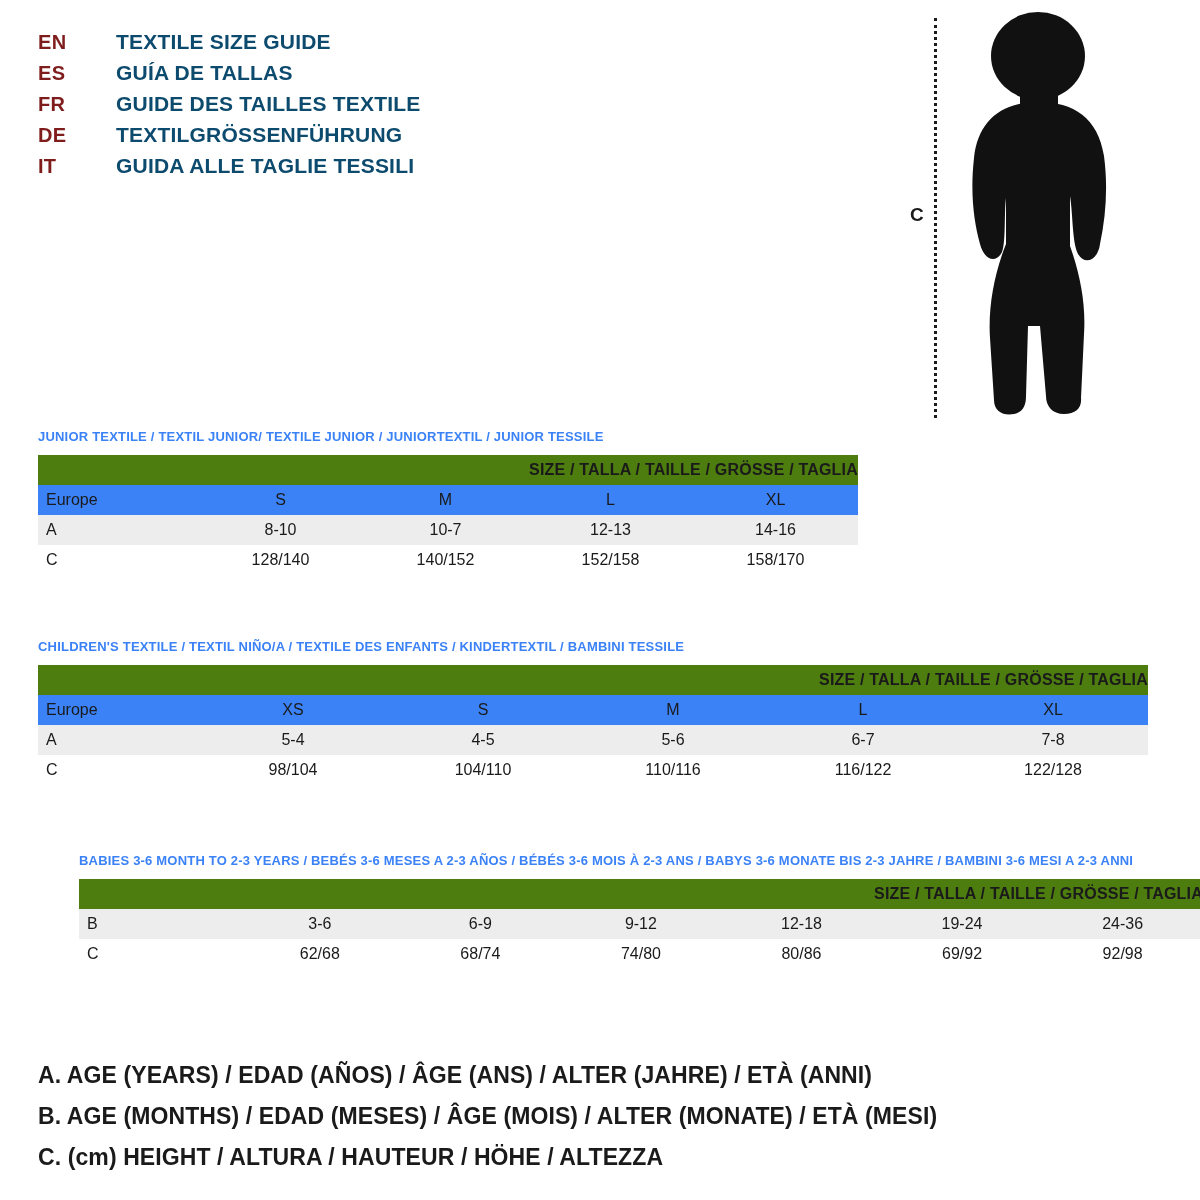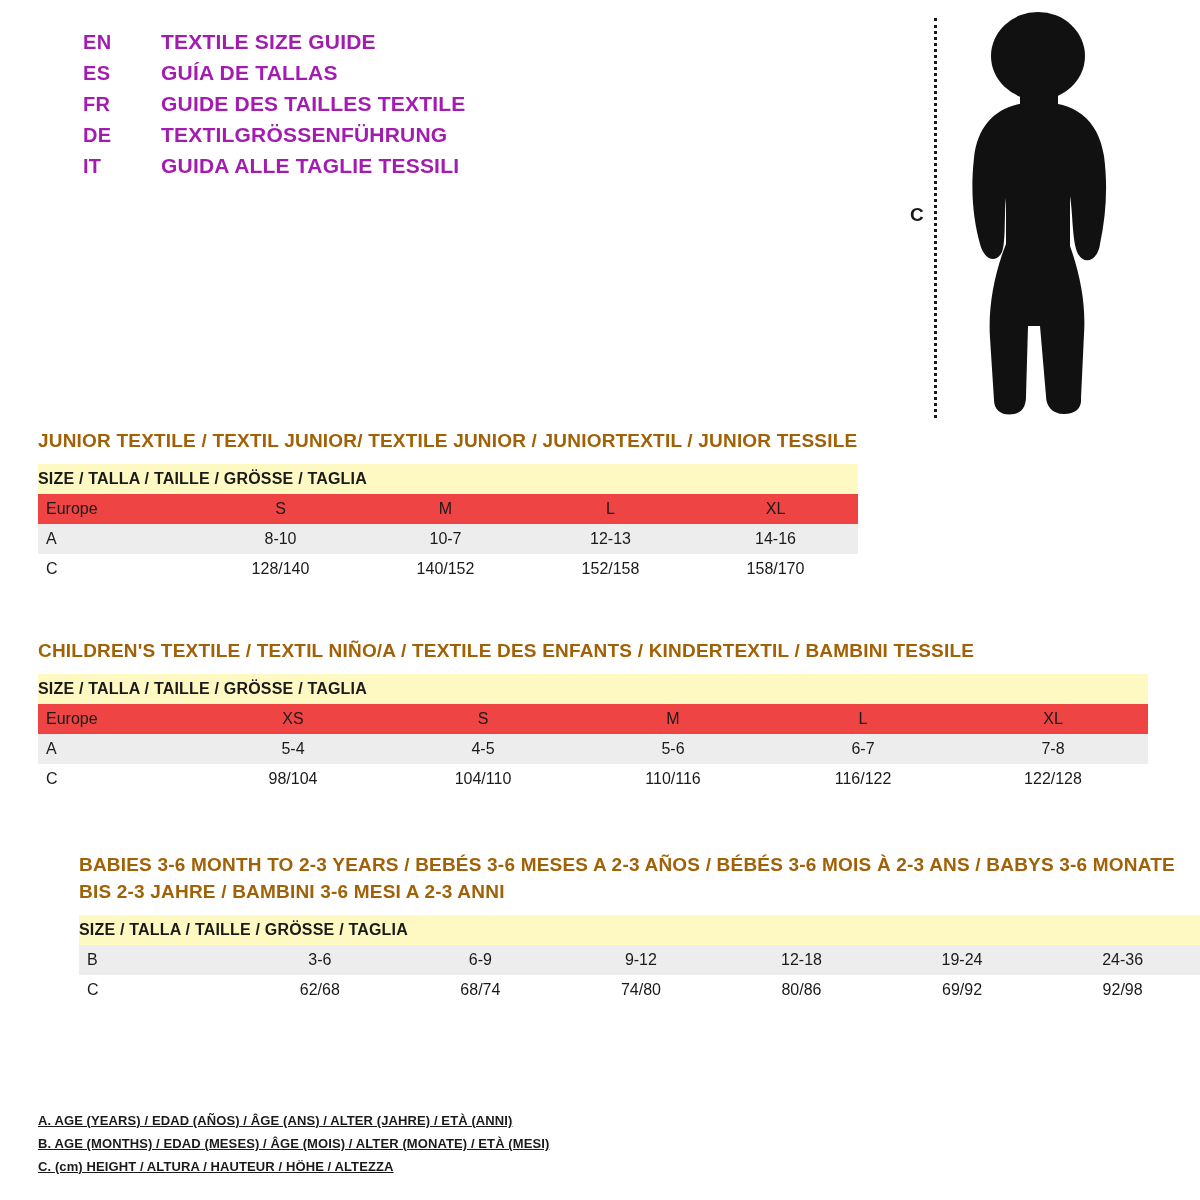--- a/index.html
+++ b/index.html
@@ -33,29 +33,28 @@
   .lang-row {
     display: flex;
     align-items: baseline;
     height: 31px;
   }
   .lang-code {
     width: 78px;
     font-size: 20px;
     font-weight: 700;
     letter-spacing: 0.3px;
-    color: #a21caf;
-    margin-left: 45px;
+    color: #7f1d1d;
   }
   .lang-title {
     font-size: 21px;
     font-weight: 700;
     letter-spacing: 0.2px;
     text-transform: uppercase;
-    color: #a21caf;
+    color: #0c4a6e;
   }
 
   
   .figure-area {
     position: absolute;
     right: 58px;
     top: 8px;
     width: 250px;
     height: 420px;
   }
@@ -81,79 +80,79 @@
     color: #1a1a1a;
   }
 
   
   .section {
     position: absolute;
     left: 38px;
     width: 1124px;
   }
   .section-title {
-    font-size: 19px;
+    font-size: 13px;
     font-weight: 700;
     letter-spacing: 0.2px;
     text-transform: uppercase;
-    color: #a16207;
+    color: #3b82f6;
     margin-bottom: 9px;
     line-height: 1.42;
   }
   table.size-table {
     border-collapse: collapse;
     table-layout: fixed;
     font-size: 16px;
   }
   table.size-table td {
     padding: 0;
     height: 30px;
     vertical-align: middle;
     color: #1a1a1a;
   }
   .hdr-row td {
-    background: #fef9c3;
+    background: #4d7c0f;
     font-weight: 700;
     font-size: 16px;
     letter-spacing: 0.2px;
     padding-left: 8px;
+    text-align: right;
   }
   .row-label {
     padding-left: 8px !important;
     text-align: left;
     font-weight: 400;
   }
   .row-shade td {
     background: #ededed;
   }
   .row-plain td {
     background: #ffffff;
   }
   .cell-c {
     text-align: center;
   }
   .row-europe td {
-    background: #ef4444;
+    background: #3b82f6;
   }
 
   
   .legend {
     position: absolute;
     left: 38px;
     bottom: 22px;
     width: 1100px;
   }
   .legend-line {
-    font-size: 13px;
+    font-size: 23px;
     font-weight: 700;
     letter-spacing: 0.1px;
     line-height: 1.78;
     color: #1a1a1a;
     text-transform: uppercase;
-    text-decoration: underline;
   }
   .legend-line.mixed {
     text-transform: none;
   }
 </style>
 </head>
 <body>
 
 <div class="page">
 

